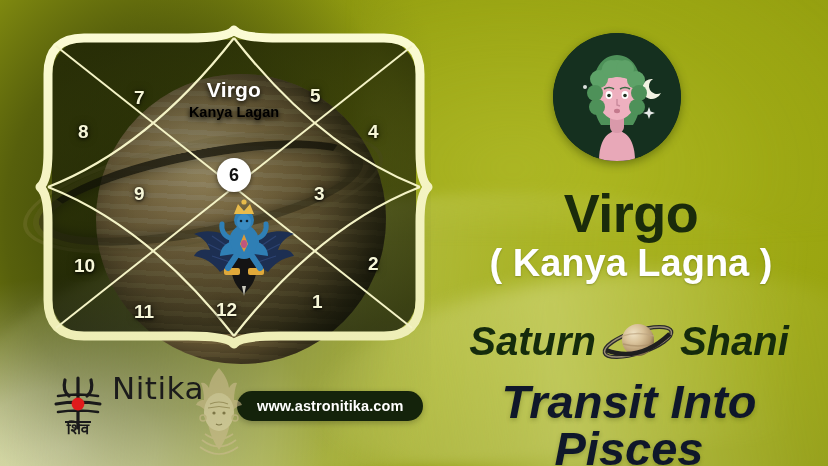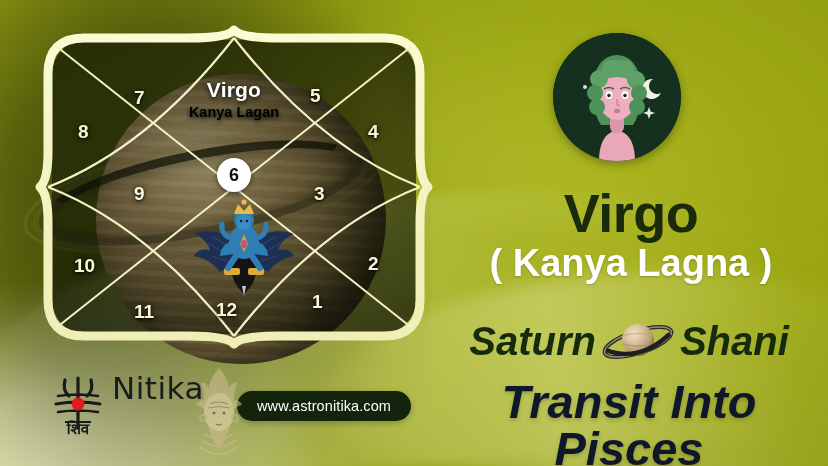--- a/index.html
+++ b/index.html
@@ -226,21 +226,21 @@
 
   
   .url-pill {
     position:absolute;
     left:237px; top:391px;
     padding:7px 20px;
     border-radius:18px;
     background:#14230b;
     color:#ffffff;
     font-size:14.5px;
-    font-weight:normal;
+    font-weight:bold;
     letter-spacing:0.1px;
     box-shadow:0 2px 6px rgba(0,0,0,0.25);
   }
 
   
   .logo {
     position:absolute;
     left:52px; top:368px;
     width:186px; height:84px;
   }

